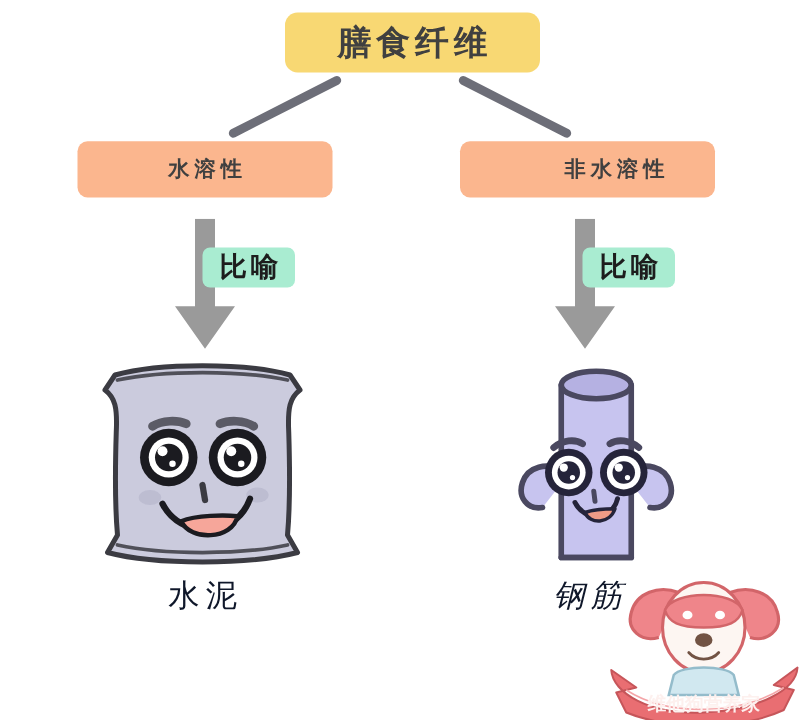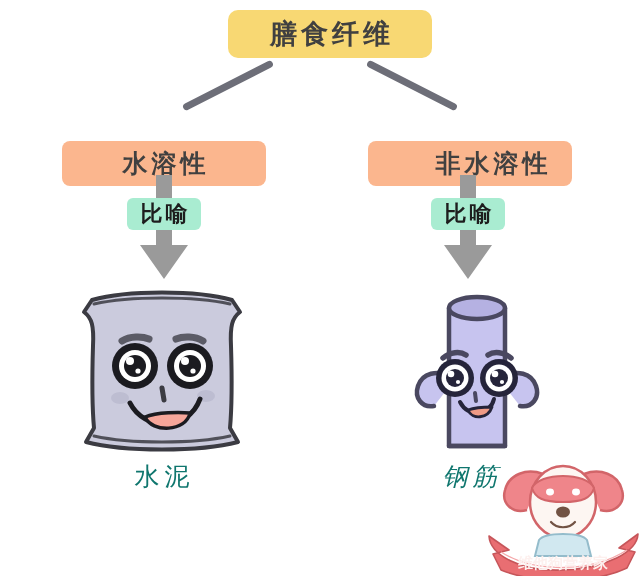--- a/index.html
+++ b/index.html
@@ -37,22 +37,21 @@
     width: 204px;
     height: 48px;
     border-radius: 10px;
     background: #f8d873;
     font-size: 27px;
   }
   .node-branch {
     height: 45px;
     border-radius: 8px;
     background: #fbb68e;
-    font-size: 25px;
-    margin-top: 28px;
+    font-size: 17px;
   }
   .node-branch.left  { left: 62px;  top: 113px; width: 204px; }
   .node-branch.right { left: 368px; top: 113px; width: 204px; padding-left: 43px; }
 
   
   .connector {
     position: absolute;
     height: 7px;
     border-radius: 4px;
     background: #6d6e78;
@@ -90,37 +89,38 @@
     height: 32px;
     width: 74px;
     border-radius: 6px;
     background: #a9ecd1;
     font-size: 22px;
     font-weight: bold;
     color: #1d1d1d;
     letter-spacing: 3px;
     text-indent: 3px;
     white-space: nowrap;
+    margin-left: 35px;
   }
   .badge.left  { left: 127px; top: 198px; }
   .badge.right { left: 431px; top: 198px; }
 
   
   .illus {
     position: absolute;
   }
   .illus.cement { left: 72px;  top: 286px; width: 180px; height: 172px; }
   .illus.rebar  { left: 396px; top: 286px; width: 162px; height: 172px; }
 
   
   .caption {
     position: absolute;
     text-align: center;
     font-size: 25px;
-    color: #0f766e;
+    color: #0f172a;
     letter-spacing: 5px;
     text-indent: 5px;
     white-space: nowrap;
   }
   .caption.left  { left: 92px;  top: 460px; width: 140px; }
   .caption.right { left: 400px; top: 460px; width: 140px; font-style: italic; }
 
   
   .watermark {
     position: absolute;

